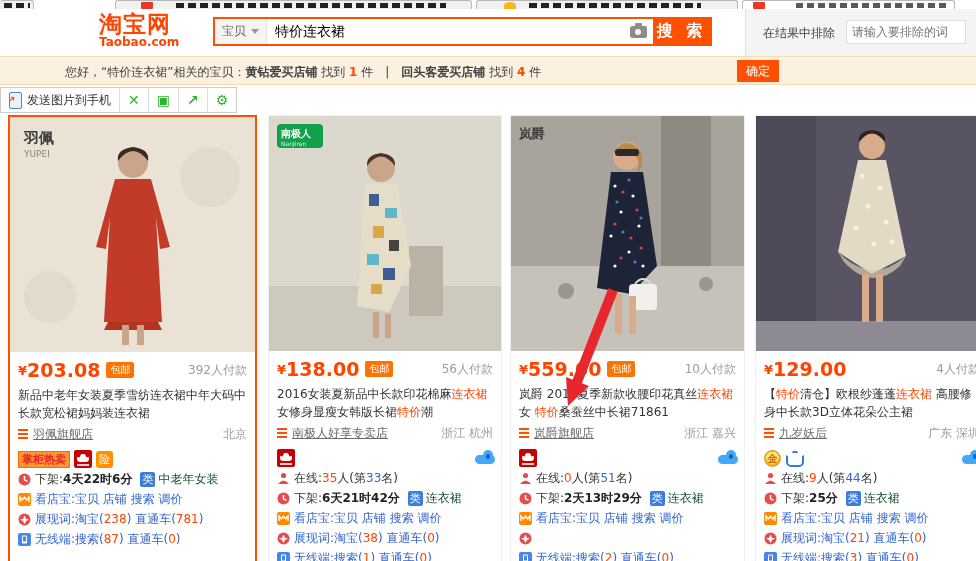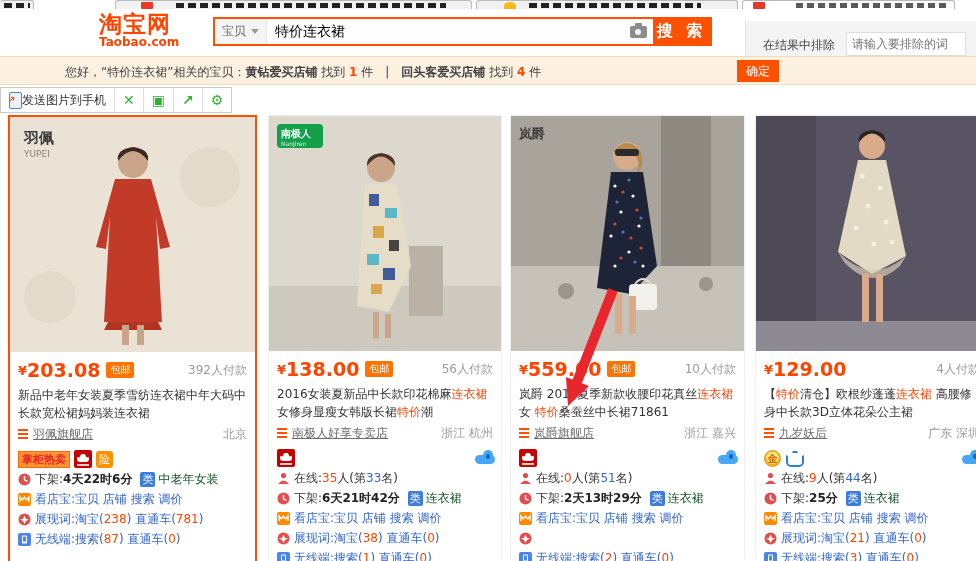--- a/index.html
+++ b/index.html
@@ -23,34 +23,34 @@
   .logo .en { font-size:12px; font-weight:bold; line-height:13px; }
   .searchbox { position:absolute; left:213px; top:8px; width:499px; height:29px; border:2px solid #ff5000; background:#fff; display:flex; }
   .cat-dd { width:52px; background:#f4f4f4; border-right:1px solid #e5e5e5; color:#666; display:flex; align-items:center; justify-content:center; gap:5px; cursor:pointer; }
   .chev { width:0; height:0; border-left:4px solid transparent; border-right:4px solid transparent; border-top:5px solid #999; }
   .searchinput { flex:1; border:none; outline:none; font-size:14px; color:#000; padding:0 8px; font-family:inherit; }
   .camera { width:30px; display:flex; align-items:center; justify-content:center; cursor:pointer; }
   .cam-body { position:relative; width:17px; height:12px; background:#8c8c8c; border-radius:2px; }
   .cam-body:before { content:""; position:absolute; left:5px; top:-3px; width:7px; height:3px; background:#8c8c8c; border-radius:1px 1px 0 0; }
   .cam-body:after { content:""; position:absolute; left:5.5px; top:3px; width:6px; height:6px; background:#f4f4f4; border-radius:50%; }
   .searchbtn { width:57px; background:#ff5000; color:#fff; font-size:16px; font-weight:bold; border:none; letter-spacing:4px; cursor:pointer; font-family:inherit; }
-  .excludezone { position:absolute; left:745px; top:12px; width:231px; height:47px; background:#f4f4f4; border-left:1px solid #e3e3e3;padding-left:34px; }
+  .excludezone { position:absolute; left:745px; top:0; width:231px; height:47px; background:#f4f4f4; border-left:1px solid #e3e3e3;padding-left:34px; }
   .exclabel { position:absolute; left:17px; top:16px; color:#404040; font-size:12px; }
   .excinput { position:absolute; left:100px; top:11px; width:120px; height:24px; border:1px solid #ddd; background:#fff; color:#bbb; font-size:12px; padding:0 5px; font-family:inherit; outline:none; }
 
   
   .notice { position:absolute; left:0; top:56px; width:976px; height:29px; background:#fcf1e1; border-top:1px solid #f3ddb5; border-bottom:1px solid #f3ddb5; }
   .notice-text { position:absolute; left:65px; top:7px; color:#404040; white-space:nowrap; }
   .notice-text b { color:#404040; }
   .num-orange { color:#ff4400; font-weight:bold; }
   .confirmbtn { position:absolute; left:737px; top:3px; width:42px; height:22px; background:#ff5000; color:#fff; border:none; font-size:12px; cursor:pointer; font-family:inherit; }
 
   
   .ptoolbar { position:absolute; left:0; top:87px; height:26px; background:#fff; border:1px solid #ccc; display:flex; align-items:stretch; }
-  .pt-cell { display:flex; align-items:center; padding:0 8px; border-right:1px solid #ddd; cursor:pointer; }
+  .pt-cell { display:flex; align-items:center; padding:0 8px; border-right:1px solid #ddd; cursor:pointer; gap:5px; }
   .pt-cell:last-child { border-right:none; }
   .pt-label { color:#333; font-size:12px; }
   .phoneicon { position:relative; width:13px; height:17px; border:1.5px solid #4a86c8; border-radius:2px; background:#eaf2fb; }
   .phoneicon:after { content:"➜"; position:absolute; left:-2px; top:1px; font-size:9px; color:#ff5000; transform:rotate(-40deg); }
   .gico { color:#2cb52c; font-size:14px; line-height:14px; font-weight:bold; }
 
   
   .card { position:absolute; top:115px; height:543px; background:#fff; }
   .card.plain { border:1px solid #f0f0f0; }
   .card.selected { border:2px solid #ff5000; }

